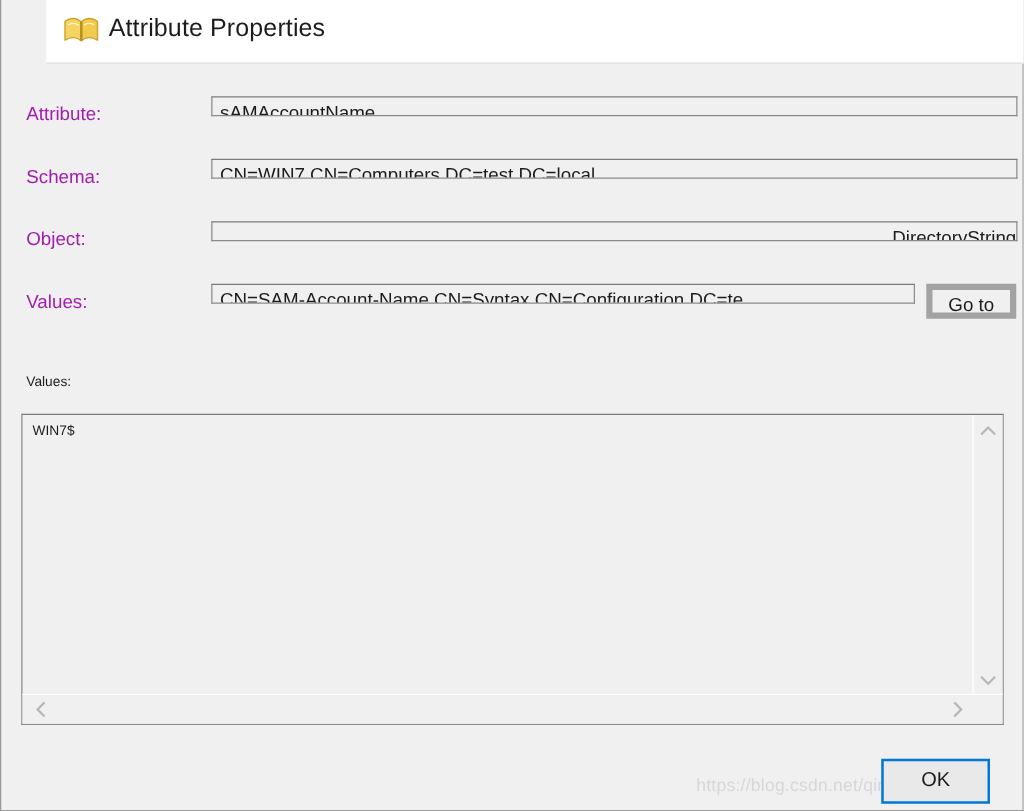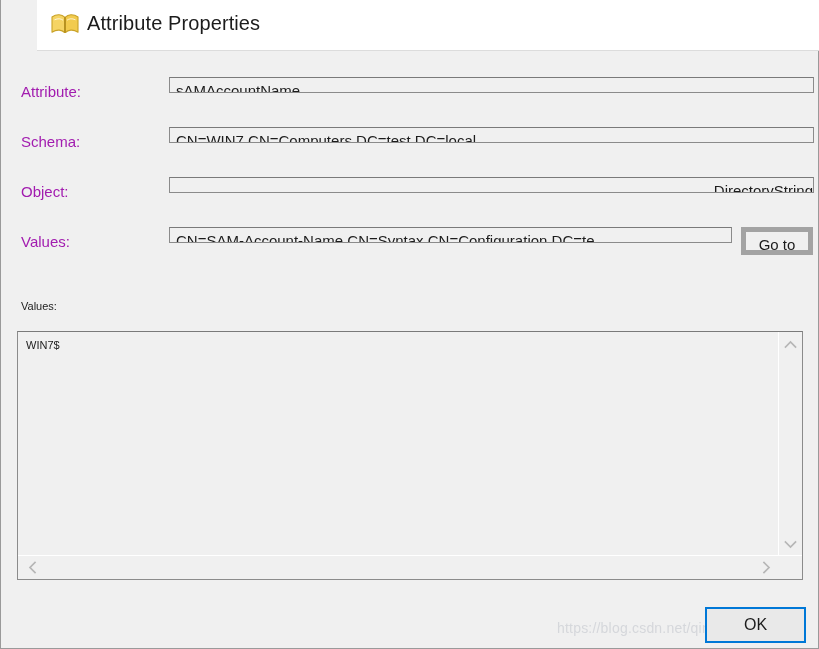--- a/index.html
+++ b/index.html
@@ -208,21 +208,21 @@
     white-space: nowrap;
     letter-spacing: 0.2px;
     user-select: none;
   }
 
   
   #ok-button {
     position: absolute;
     left: 704px;
     top: 607px;
-    width: 101px;
+    width: 87px;
     height: 36px;
     background: #e9e9e9;
     border: 2px solid #0078d7;
     box-sizing: border-box;
     font-size: 16px;
     color: #1c1c1c;
     font-family: "Liberation Sans", sans-serif;
     display: flex;
     align-items: center;
     justify-content: center;

